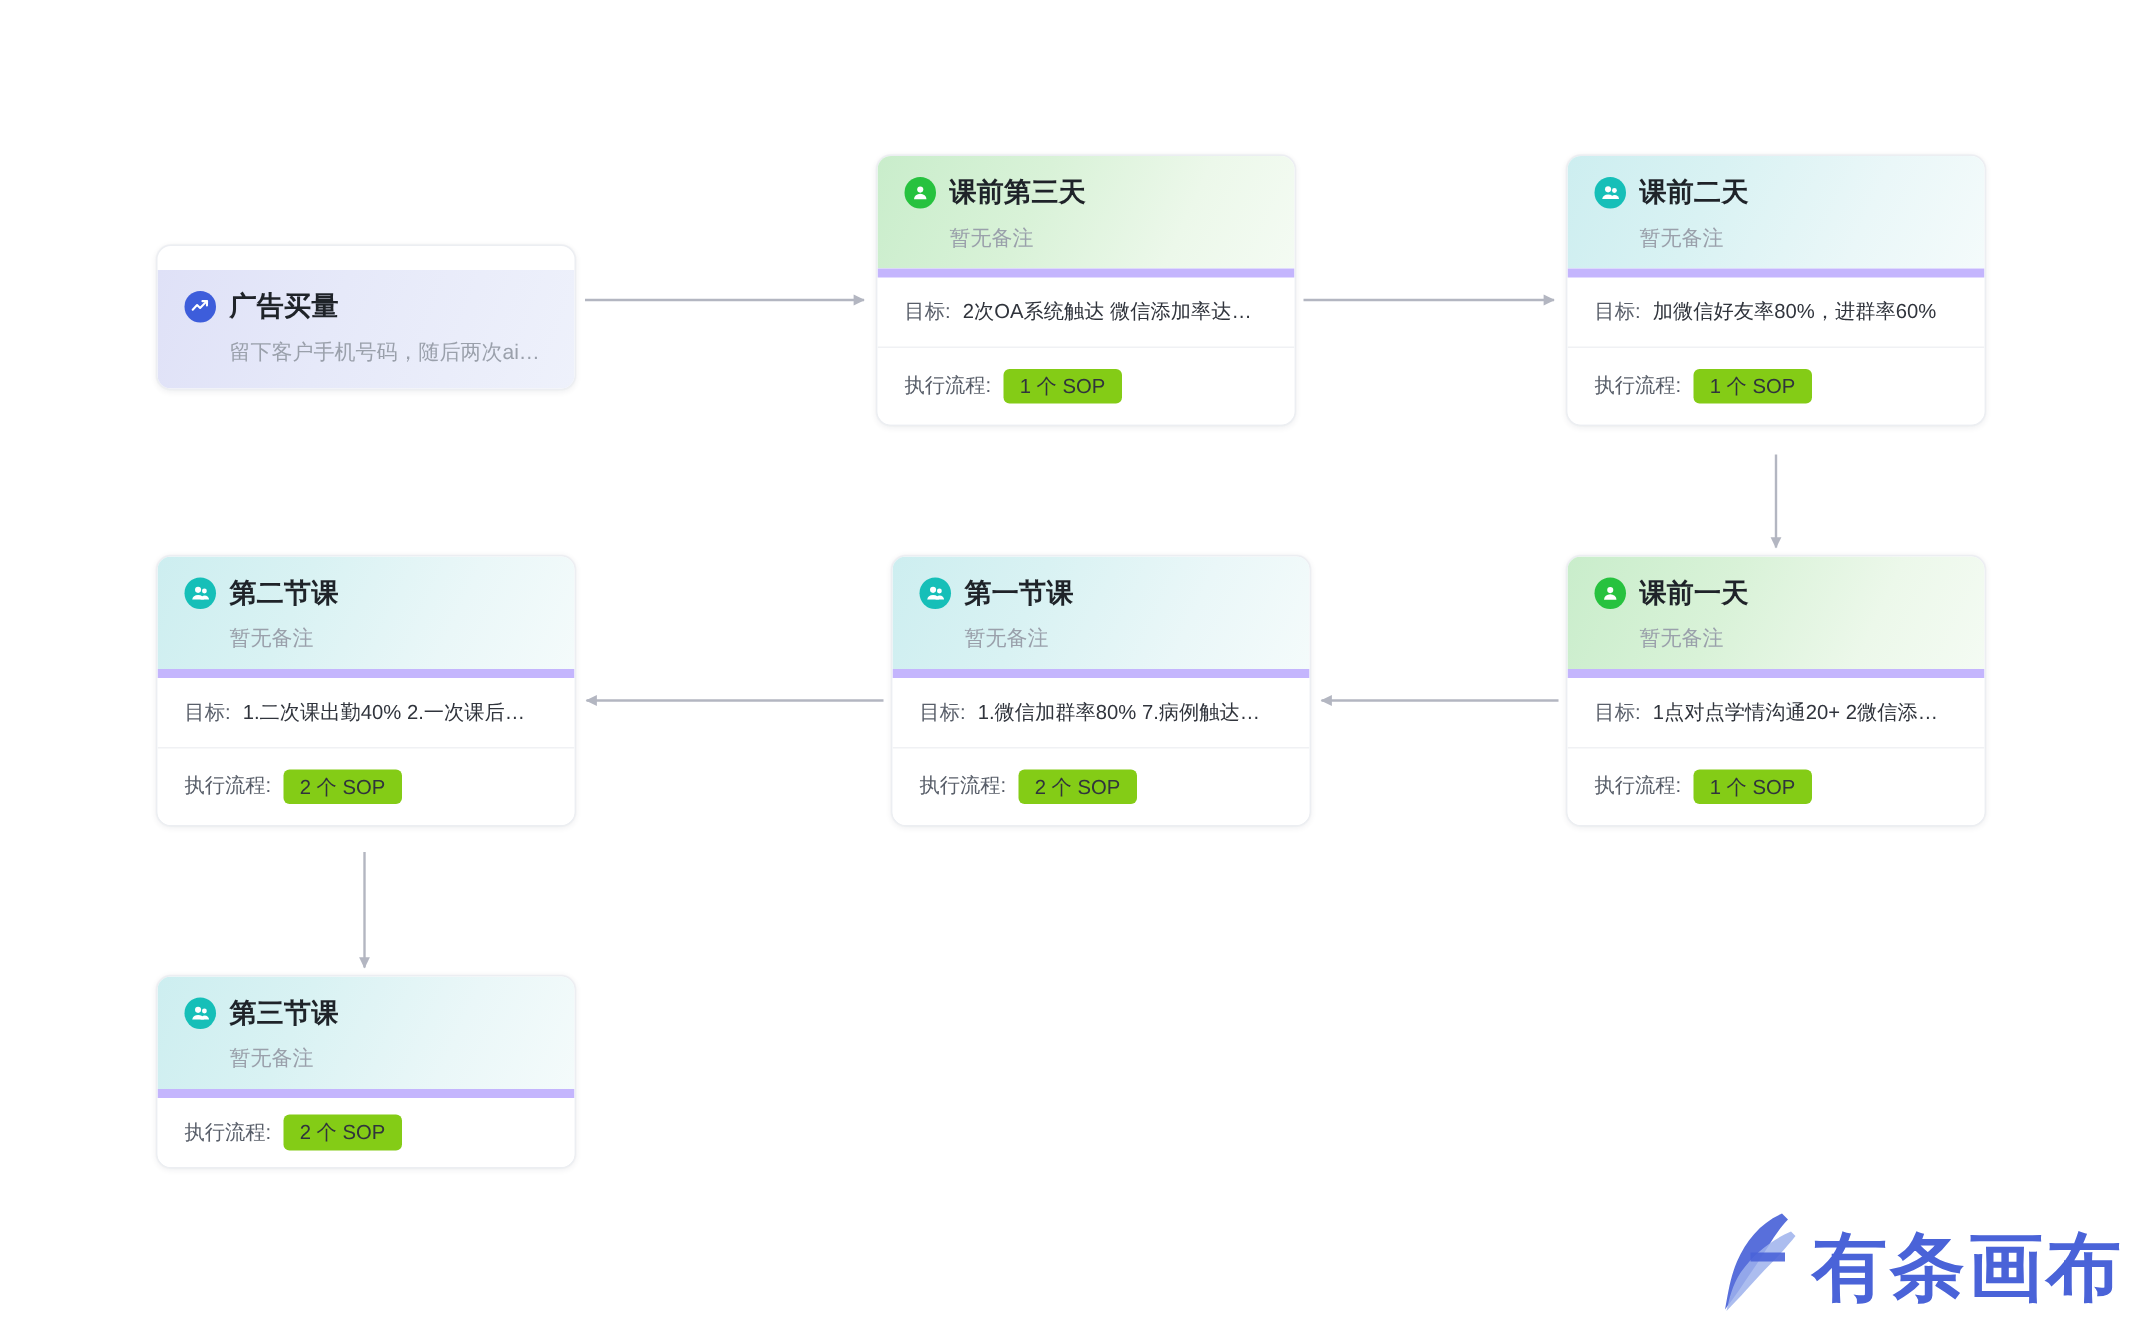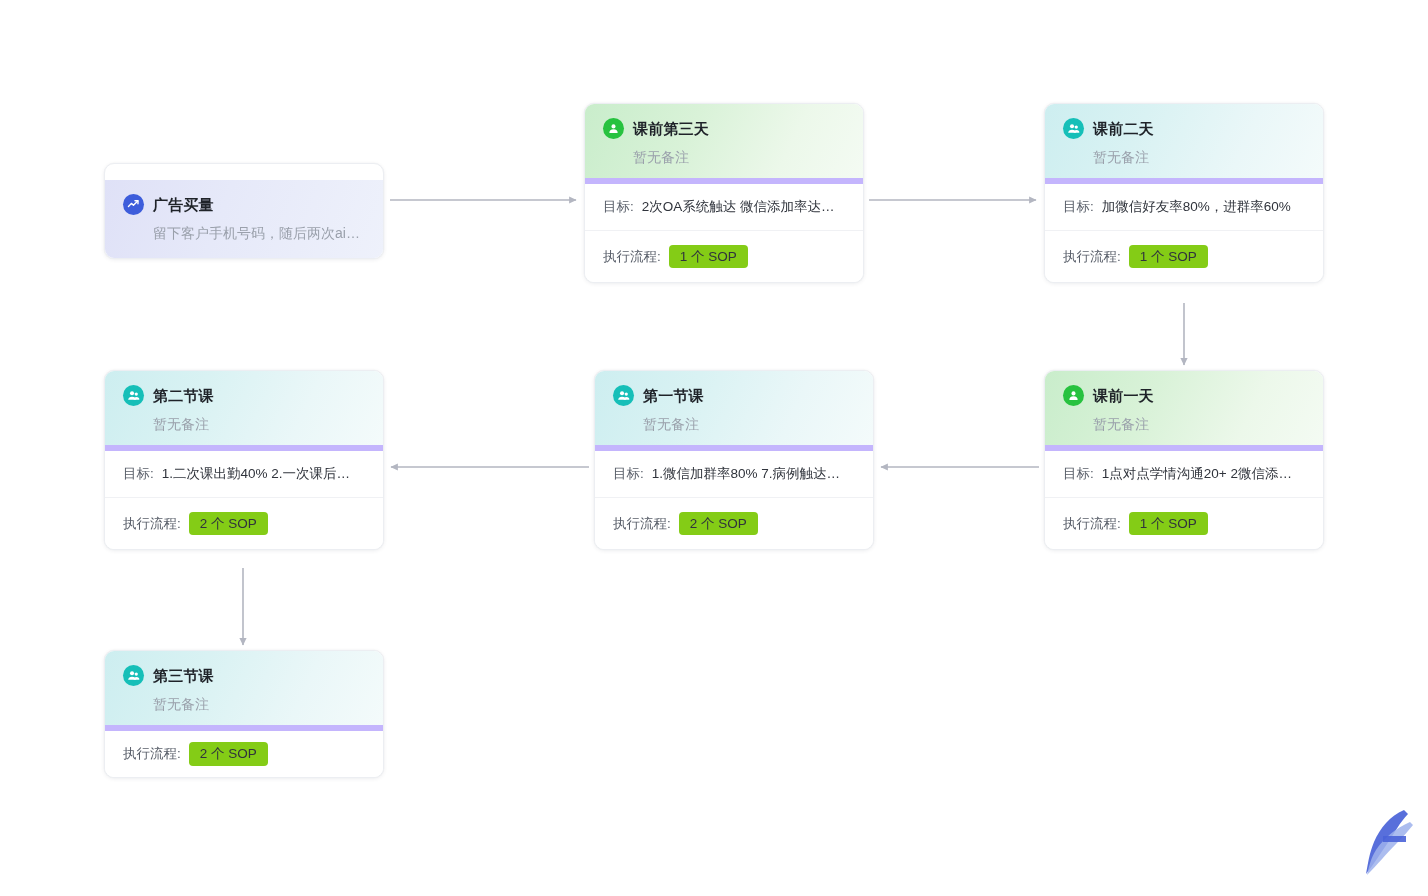--- a/index.html
+++ b/index.html
@@ -57,21 +57,21 @@
     width: 21px;
     height: 21px;
     flex: 0 0 21px;
     border-radius: 50%;
     display: flex;
     align-items: center;
     justify-content: center;
   }
   .node-icon svg { display: block; }
   .node-title {
-    font-size: 15px;
+    font-size: 18px;
     font-weight: 700;
     color: #1f2329;
     letter-spacing: .2px;
     line-height: 1.2;
   }
   .node-sub {
     margin-top: 9px;
     padding-left: 30px;
     font-size: 14px;
     color: #9aa0ab;
@@ -367,15 +367,16 @@
   <div id="watermark">
     <span>
       <svg width="56" height="74" viewBox="0 0 56 74">
         <path d="M44 4 C30 10, 20 22, 14 36 C9 48, 8 58, 6 68
                  C14 58, 20 48, 27 38 C34 28, 40 16, 48 8 Z" fill="#4a63d8" opacity="0.92"></path>
         <path d="M50 16 C36 22, 24 32, 16 44 C11 52, 9 60, 7 69
                  C18 58, 26 48, 36 38 C43 31, 49 24, 53 19 Z" fill="#9db2ec" opacity="0.85"></path>
         <path d="M23 30 L46 30 L46 36 L23 36 Z" fill="#4a63d8" opacity="0.9"></path>
       </svg>
     </span>
+    <span class="wm-text">有条画布</span>
   </div>
 
 </div>
 
 </body></html>

